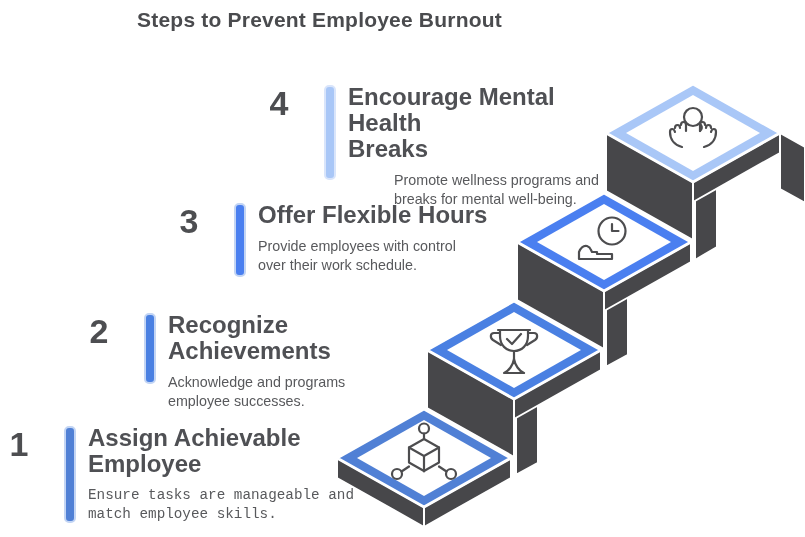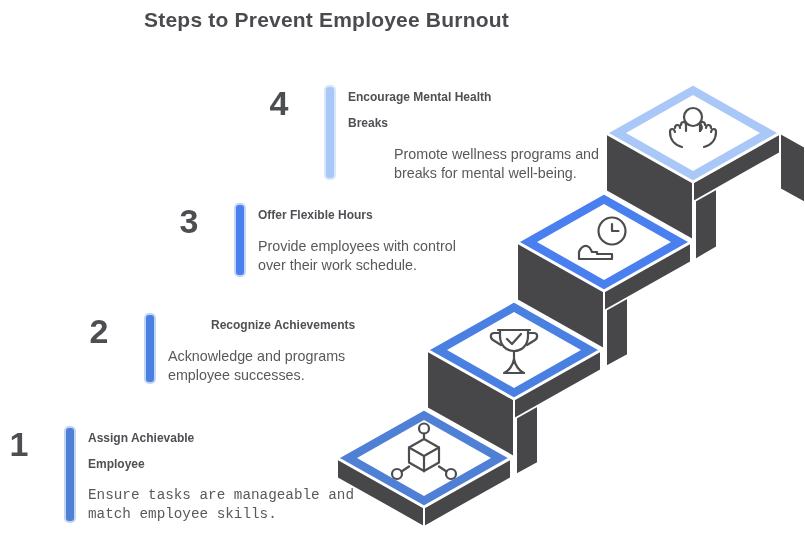--- a/index.html
+++ b/index.html
@@ -1,28 +1,28 @@
 <!DOCTYPE html>
 <html><head>
 <meta charset="utf-8">
 <style>
   html,body{margin:0;padding:0;background:#ffffff;}
   body{width:805px;height:537px;overflow:hidden;font-family:"Liberation Sans",sans-serif;position:relative;}
   .canvas{position:absolute;inset:0;}
-  .page-title{position:absolute;top:8px;left:7px;width:639px;text-align:center;
+  .page-title{position:absolute;top:8px;left:0;width:639px;text-align:center;
     font-size:21px;font-weight:bold;letter-spacing:.2px;}
   .step-row{position:absolute;display:flex;align-items:flex-start;}
   .step-number{width:38px;text-align:center;font-size:34px;font-weight:bold;line-height:34px;margin-top:2px;}
   .step-bar{width:8px;border-radius:5px;border:2px solid transparent;margin-left:26px;margin-top:1px;flex:0 0 auto;}
   .row-1 .step-bar{height:93px;}
   .row-2 .step-bar{height:67px;}
   .row-3 .step-bar{height:70px;}
   .row-4 .step-bar{height:91px;}
   .step-text{margin-left:12px;width:270px;}
-  .step-title{font-size:12px;font-weight:bold;line-height:26px;white-space:pre-line;margin-top:0;}
+  .step-title{font-size:24px;font-weight:bold;line-height:26px;white-space:pre-line;margin-top:0;}
   .step-desc{font-size:14.3px;line-height:18.5px;white-space:pre-line;margin-top:9px;}
   .row-1{left:0px;top:425px;}
   .row-2{left:80px;top:312px;}
   .row-3{left:170px;top:202px;}
   .row-4{left:260px;top:84px;}
   svg.stairs{position:absolute;left:0;top:0;}
   .face{stroke:#ffffff;stroke-width:2;stroke-linejoin:round;}
   .diamond{stroke:#ffffff;stroke-width:3;stroke-linejoin:round;}
   .icon{fill:none;stroke-width:2.2;stroke-linecap:round;stroke-linejoin:round;}
 </style>
@@ -41,21 +41,21 @@
 Employee</div>
       <div class="step-desc" style="color: rgb(88, 89, 92); font-family: Liberation Mono, monospace;">Ensure tasks are manageable and
 match employee skills.</div>
     </div>
   </div>
 
   <div class="step-row row-2">
     <div class="step-number" style="color: rgb(77, 78, 81);">2</div>
     <div class="step-bar" style="background-color: rgb(74, 128, 226); border-color: rgb(195, 213, 244);"></div>
     <div class="step-text">
-      <div class="step-title" style="color: rgb(79, 80, 84); margin-left: 43px;">Recognize Achievements</div>
+      <div class="step-title" style="color: rgb(79, 80, 84);">Recognize Achievements</div>
       <div class="step-desc" style="color: rgb(88, 89, 92);">Acknowledge and programs
 employee successes.</div>
     </div>
   </div>
 
   <div class="step-row row-3">
     <div class="step-number" style="color: rgb(77, 78, 81);">3</div>
     <div class="step-bar" style="background-color: rgb(74, 127, 240); border-color: rgb(195, 213, 244);"></div>
     <div class="step-text">
       <div class="step-title" style="color: rgb(79, 80, 84);">Offer Flexible Hours</div>

